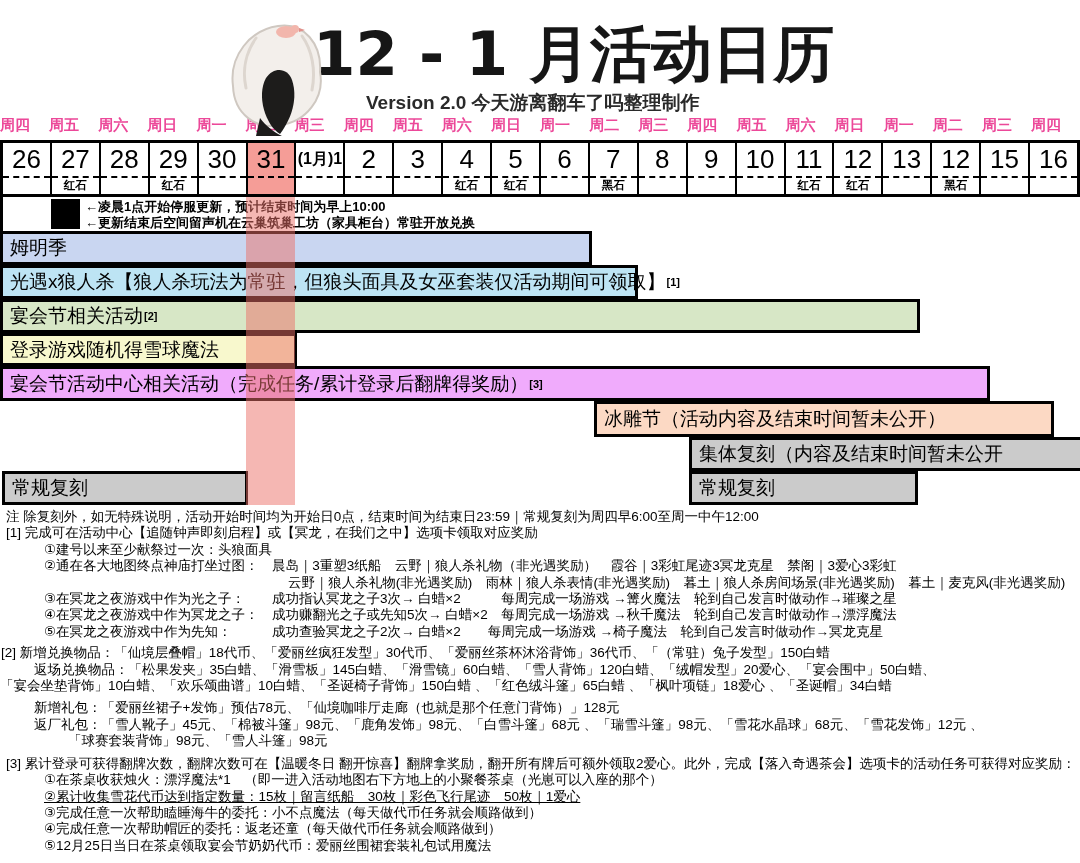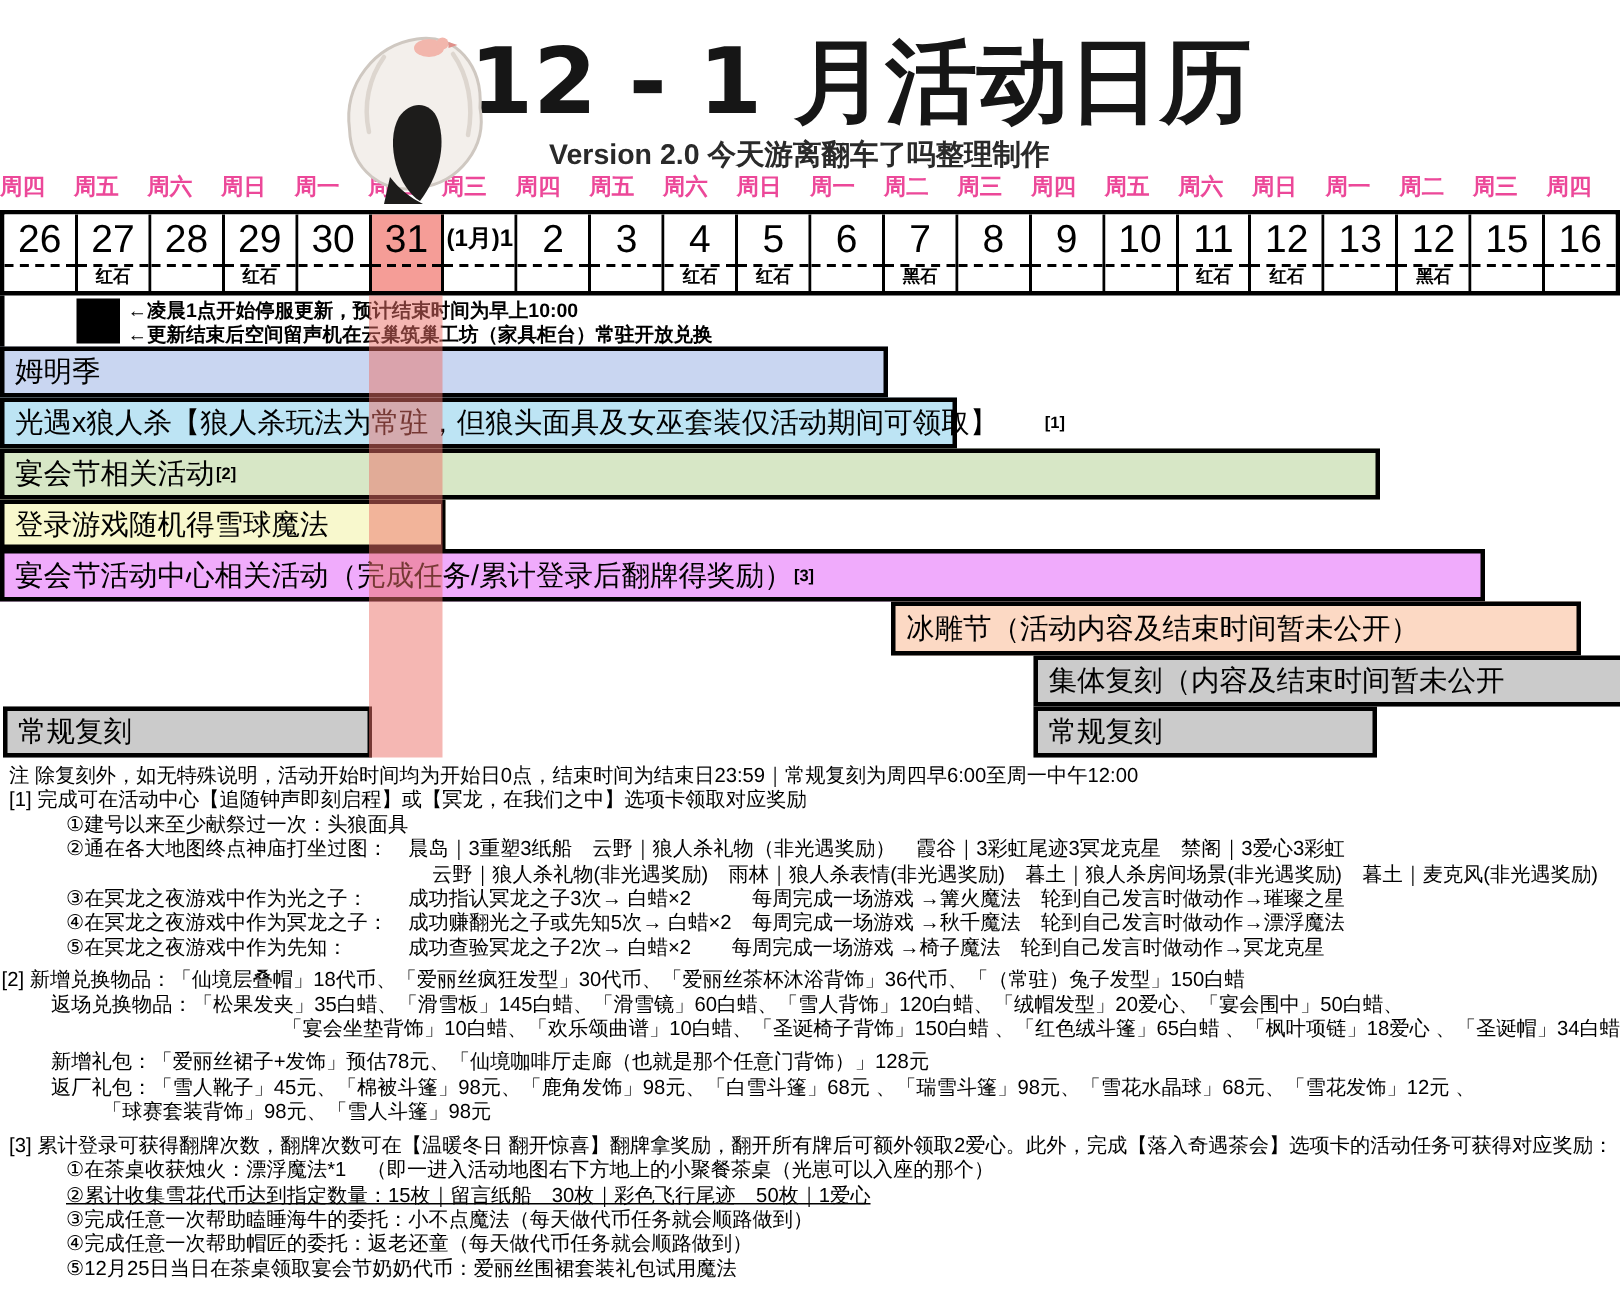--- a/index.html
+++ b/index.html
@@ -177,21 +177,21 @@
     </div>
 
   <div class="gantt" id="gantt">
     <div class="leftedge"></div>
     <div class="update-rect"></div>
     <div class="unote l1">←凌晨1点开始停服更新，预计结束时间为早上10:00</div>
     <div class="unote l2">←更新结束后空间留声机在云巢筑巢工坊（家具柜台）常驻开放兑换</div>
     <div class="bar" style="left: 0px; top: 34px; width: 592px; height: 34px; background: rgb(201, 214, 241);">
         <span>姆明季</span>
       </div>
-      <div class="bar" style="left: 0px; top: 68px; width: 638px; height: 34px; background: rgb(189, 228, 244); gap: 30px;">
+      <div class="bar" style="left: 0px; top: 68px; width: 638px; height: 34px; background: rgb(189, 228, 244);">
         <span>光遇x狼人杀【狼人杀玩法为常驻，但狼头面具及女巫套装仅活动期间可领取】</span>
         <sup>[1]</sup>
       </div>
       <div class="bar" style="left: 0px; top: 102px; width: 920px; height: 34px; background: rgb(215, 231, 198);">
         <span>宴会节相关活动</span>
         <sup>[2]</sup>
       </div>
       <div class="bar" style="left: 0px; top: 136px; width: 297px; height: 33px; background: rgb(248, 248, 205);">
         <span>登录游戏随机得雪球魔法</span>
       </div>
@@ -218,21 +218,21 @@
       <div class="nline" style="padding-left: 6px;">注 除复刻外，如无特殊说明，活动开始时间均为开始日0点，结束时间为结束日23:59｜常规复刻为周四早6:00至周一中午12:00</div>
       <div class="nline" style="padding-left: 6px;">[1] 完成可在活动中心【追随钟声即刻启程】或【冥龙，在我们之中】选项卡领取对应奖励</div>
       <div class="nline" style="padding-left: 44px;">①建号以来至少献祭过一次：头狼面具</div>
       <div class="nline" style="padding-left: 44px;">②通在各大地图终点神庙打坐过图：　晨岛｜3重塑3纸船　云野｜狼人杀礼物（非光遇奖励）　霞谷｜3彩虹尾迹3冥龙克星　禁阁｜3爱心3彩虹</div>
       <div class="nline" style="padding-left: 288px;">云野｜狼人杀礼物(非光遇奖励)　雨林｜狼人杀表情(非光遇奖励)　暮土｜狼人杀房间场景(非光遇奖励)　暮土｜麦克风(非光遇奖励)</div>
       <div class="nline" style="padding-left: 44px;">③在冥龙之夜游戏中作为光之子：　　成功指认冥龙之子3次→ 白蜡×2　　　每周完成一场游戏 →篝火魔法　轮到自己发言时做动作→璀璨之星</div>
       <div class="nline" style="padding-left: 44px;">④在冥龙之夜游戏中作为冥龙之子：　成功赚翻光之子或先知5次→ 白蜡×2　每周完成一场游戏 →秋千魔法　轮到自己发言时做动作→漂浮魔法</div>
       <div class="nline" style="padding-left: 44px;">⑤在冥龙之夜游戏中作为先知：　　　成功查验冥龙之子2次→ 白蜡×2　　每周完成一场游戏 →椅子魔法　轮到自己发言时做动作→冥龙克星</div>
       <div class="nline" style="padding-left: 1px; margin-top: 5px;">[2] 新增兑换物品：「仙境层叠帽」18代币、「爱丽丝疯狂发型」30代币、「爱丽丝茶杯沐浴背饰」36代币、「（常驻）兔子发型」150白蜡</div>
       <div class="nline" style="padding-left: 34px;">返场兑换物品：「松果发夹」35白蜡、「滑雪板」145白蜡、「滑雪镜」60白蜡、「雪人背饰」120白蜡、「绒帽发型」20爱心、「宴会围中」50白蜡、</div>
-      <div class="nline" style="padding-left: 133px; text-align: right;">「宴会坐垫背饰」10白蜡、「欢乐颂曲谱」10白蜡、「圣诞椅子背饰」150白蜡 、「红色绒斗篷」65白蜡 、「枫叶项链」18爱心 、「圣诞帽」34白蜡</div>
+      <div class="nline" style="">「宴会坐垫背饰」10白蜡、「欢乐颂曲谱」10白蜡、「圣诞椅子背饰」150白蜡 、「红色绒斗篷」65白蜡 、「枫叶项链」18爱心 、「圣诞帽」34白蜡</div>
       <div class="nline" style="padding-left: 34px; margin-top: 6px;">新增礼包：「爱丽丝裙子+发饰」预估78元、「仙境咖啡厅走廊（也就是那个任意门背饰）」128元</div>
       <div class="nline" style="padding-left: 34px;">返厂礼包：「雪人靴子」45元、「棉被斗篷」98元、「鹿角发饰」98元、「白雪斗篷」68元 、「瑞雪斗篷」98元、「雪花水晶球」68元、「雪花发饰」12元 、</div>
       <div class="nline" style="padding-left: 68px;">「球赛套装背饰」98元、「雪人斗篷」98元</div>
       <div class="nline" style="padding-left: 6px; margin-top: 6px;">[3] 累计登录可获得翻牌次数，翻牌次数可在【温暖冬日 翻开惊喜】翻牌拿奖励，翻开所有牌后可额外领取2爱心。此外，完成【落入奇遇茶会】选项卡的活动任务可获得对应奖励：</div>
       <div class="nline" style="padding-left: 44px;">①在茶桌收获烛火：漂浮魔法*1　（即一进入活动地图右下方地上的小聚餐茶桌（光崽可以入座的那个）</div>
       <div class="nline" style="padding-left: 44px; text-decoration: underline;">②累计收集雪花代币达到指定数量：15枚｜留言纸船　30枚｜彩色飞行尾迹　50枚｜1爱心</div>
       <div class="nline" style="padding-left: 44px;">③完成任意一次帮助瞌睡海牛的委托：小不点魔法（每天做代币任务就会顺路做到）</div>
       <div class="nline" style="padding-left: 44px;">④完成任意一次帮助帽匠的委托：返老还童（每天做代币任务就会顺路做到）</div>
       <div class="nline" style="padding-left: 44px;">⑤12月25日当日在茶桌领取宴会节奶奶代币：爱丽丝围裙套装礼包试用魔法</div>
     </div>

